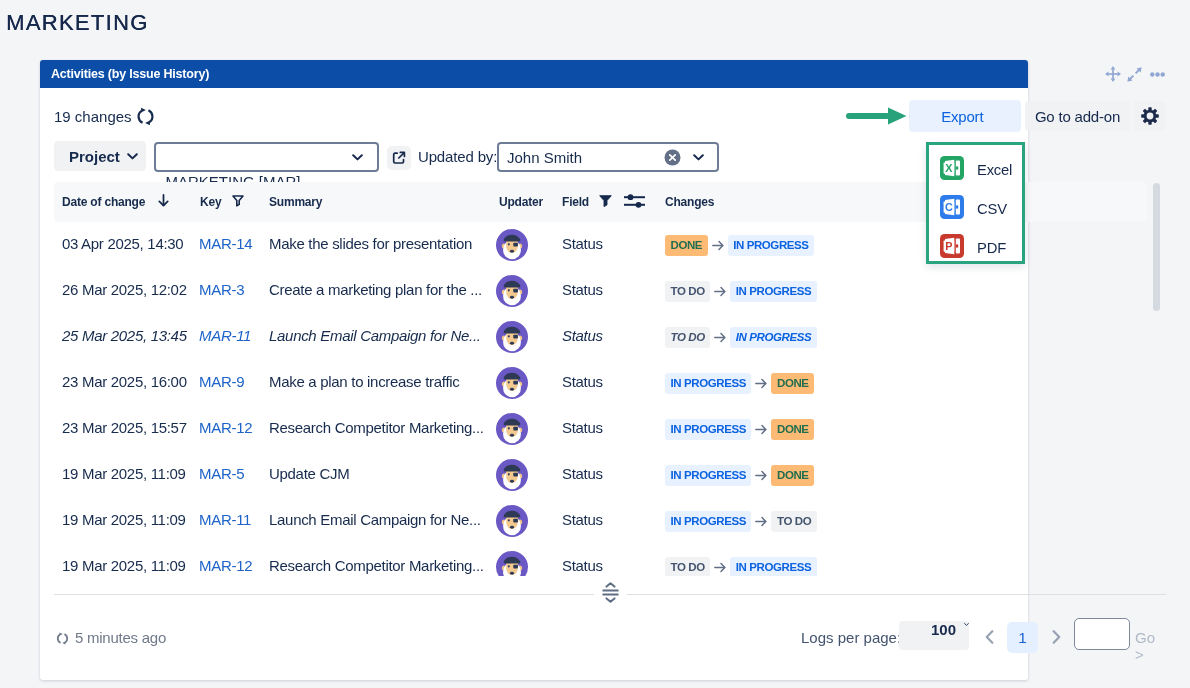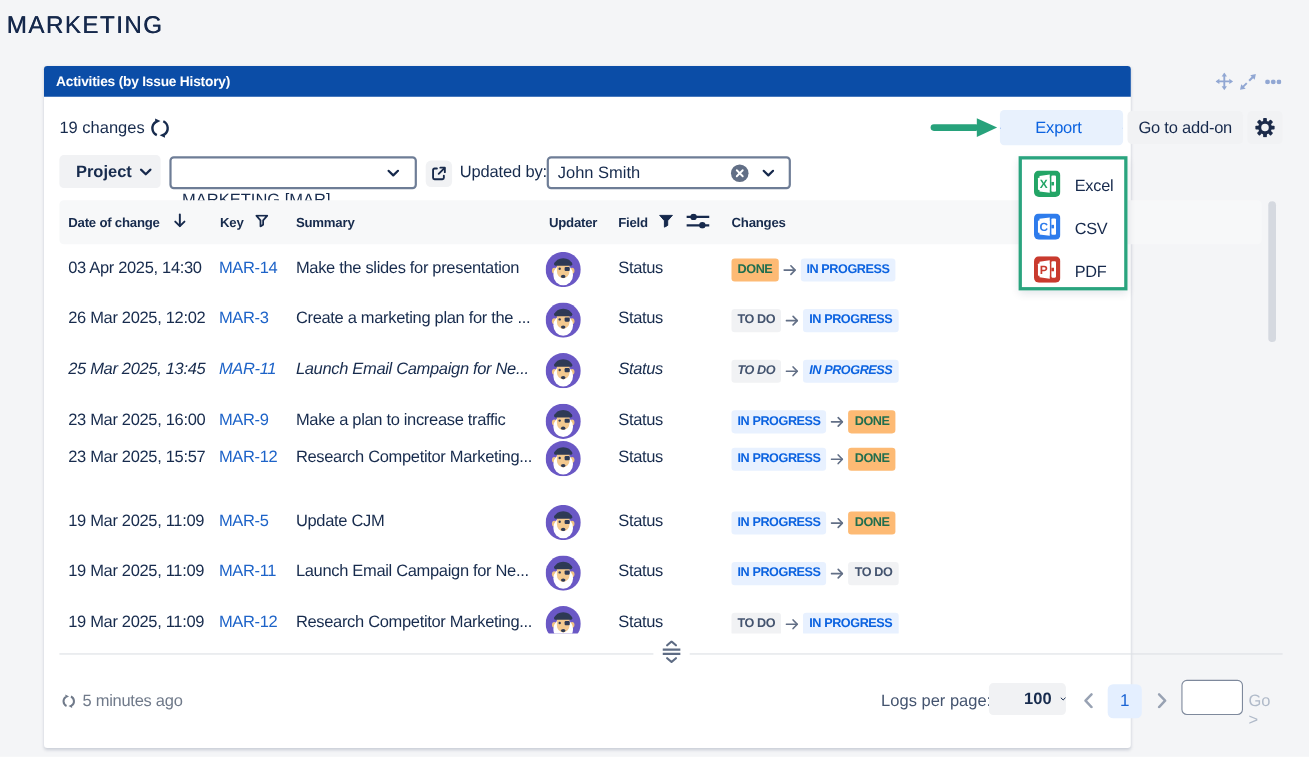--- a/index.html
+++ b/index.html
@@ -51,21 +51,21 @@
 
 #sbar { left:1113px; top:123px; width:7px; height:128px; background:#d5d9e0; border-radius:4px; }
 
 #divline { left:14px; top:534px; width:1112px; height:1px; background:#dcdfe4; }
 #divgap { left:554px; top:530px; width:33px; height:9px; background:#fff; }
 #divhandle { left:556px; top:522px; }
 
 #foot-refresh { left:16px; top:571px; }
 #foot-ago { left:35px; top:569px; font-size:15px; color:#707a8a; letter-spacing:-0.25px; }
 #lpp { left:761px; top:569px; font-size:15px; color:#44546f; }
-#sel100 { left:859px; top:561px; width:70px; height:29px; background:#f1f2f4; border-radius:4px; display:flex; align-items:center; justify-content:center; gap:8px; font-size:15px; font-weight:700;padding-left:32px; }
+#sel100 { left:859px; top:561px; width:70px; height:29px; background:#f1f2f4; border-radius:4px; display:flex; align-items:flex-start; justify-content:center; gap:8px; font-size:15px; font-weight:700;padding-left:32px; }
 #pgPrev { left:945px; top:570px; }
 #pgCur { left:967px; top:562px; width:31px; height:31px; background:#e4efff; border-radius:5px; color:#1b64d4; font-size:15.5px; text-align:center; line-height:31px; }
 #pgNext { left:1012px; top:570px; }
 #pgInput { left:1034px; top:558px; width:56px; height:32px; background:#fff; border:1.5px solid #7e899c; border-radius:5px; }
 #pgGo { left:1095px; top:569px; font-size:15px; color:#b0bac9; }
 </style>
 </head>
 <body>
 <div id="title" class="abs">MARKETING</div>
 <div id="panel" class="abs">
@@ -372,21 +372,21 @@
             <svg width="12" height="11" viewBox="0 0 12 11">
               <g fill="none" stroke="#626f86" stroke-width="1.5" stroke-linecap="round" stroke-linejoin="round">
                 <line x1="0.8" y1="5.5" x2="10.6" y2="5.5"></line>
                 <polyline points="7,1.6 10.8,5.5 7,9.4"></polyline>
               </g>
             </svg>
           </span>
           <span class="badge b-done">DONE</span>
         </div>
   </div>
-      <div class="row" style="top:172px;text-align:center;">
+      <div class="row" style="top:184px;text-align:center;">
     <div class="cell c-date">23 Mar 2025, 15:57</div>
     <div class="cell c-key">MAR-12</div>
     <div class="cell c-sum">Research Competitor Marketing...</div>
     <div class="cell c-av">
           <svg width="32" height="32" viewBox="0 0 30 30">
             <circle cx="15" cy="15" r="15" fill="#6a58c5"></circle>
             <ellipse cx="7.4" cy="16" rx="2" ry="2.5" fill="#f0c383"></ellipse>
             <ellipse cx="22.6" cy="16" rx="2" ry="2.5" fill="#f0c383"></ellipse>
             <ellipse cx="15" cy="19.6" rx="8.4" ry="8.8" fill="#fff"></ellipse>
             <path d="M9.6,9.5 h10.8 v6.8 a5.4,6.2 0 0 1 -10.8,0 z" fill="#f3c98f"></path>

